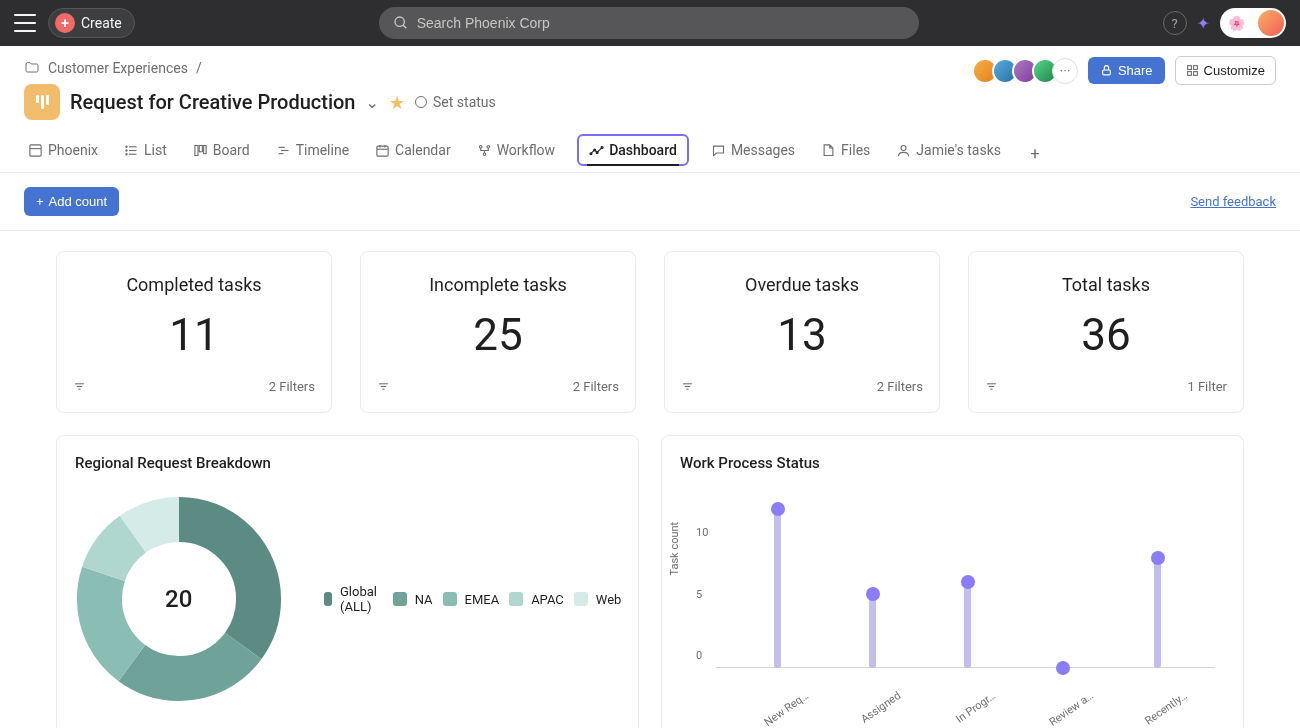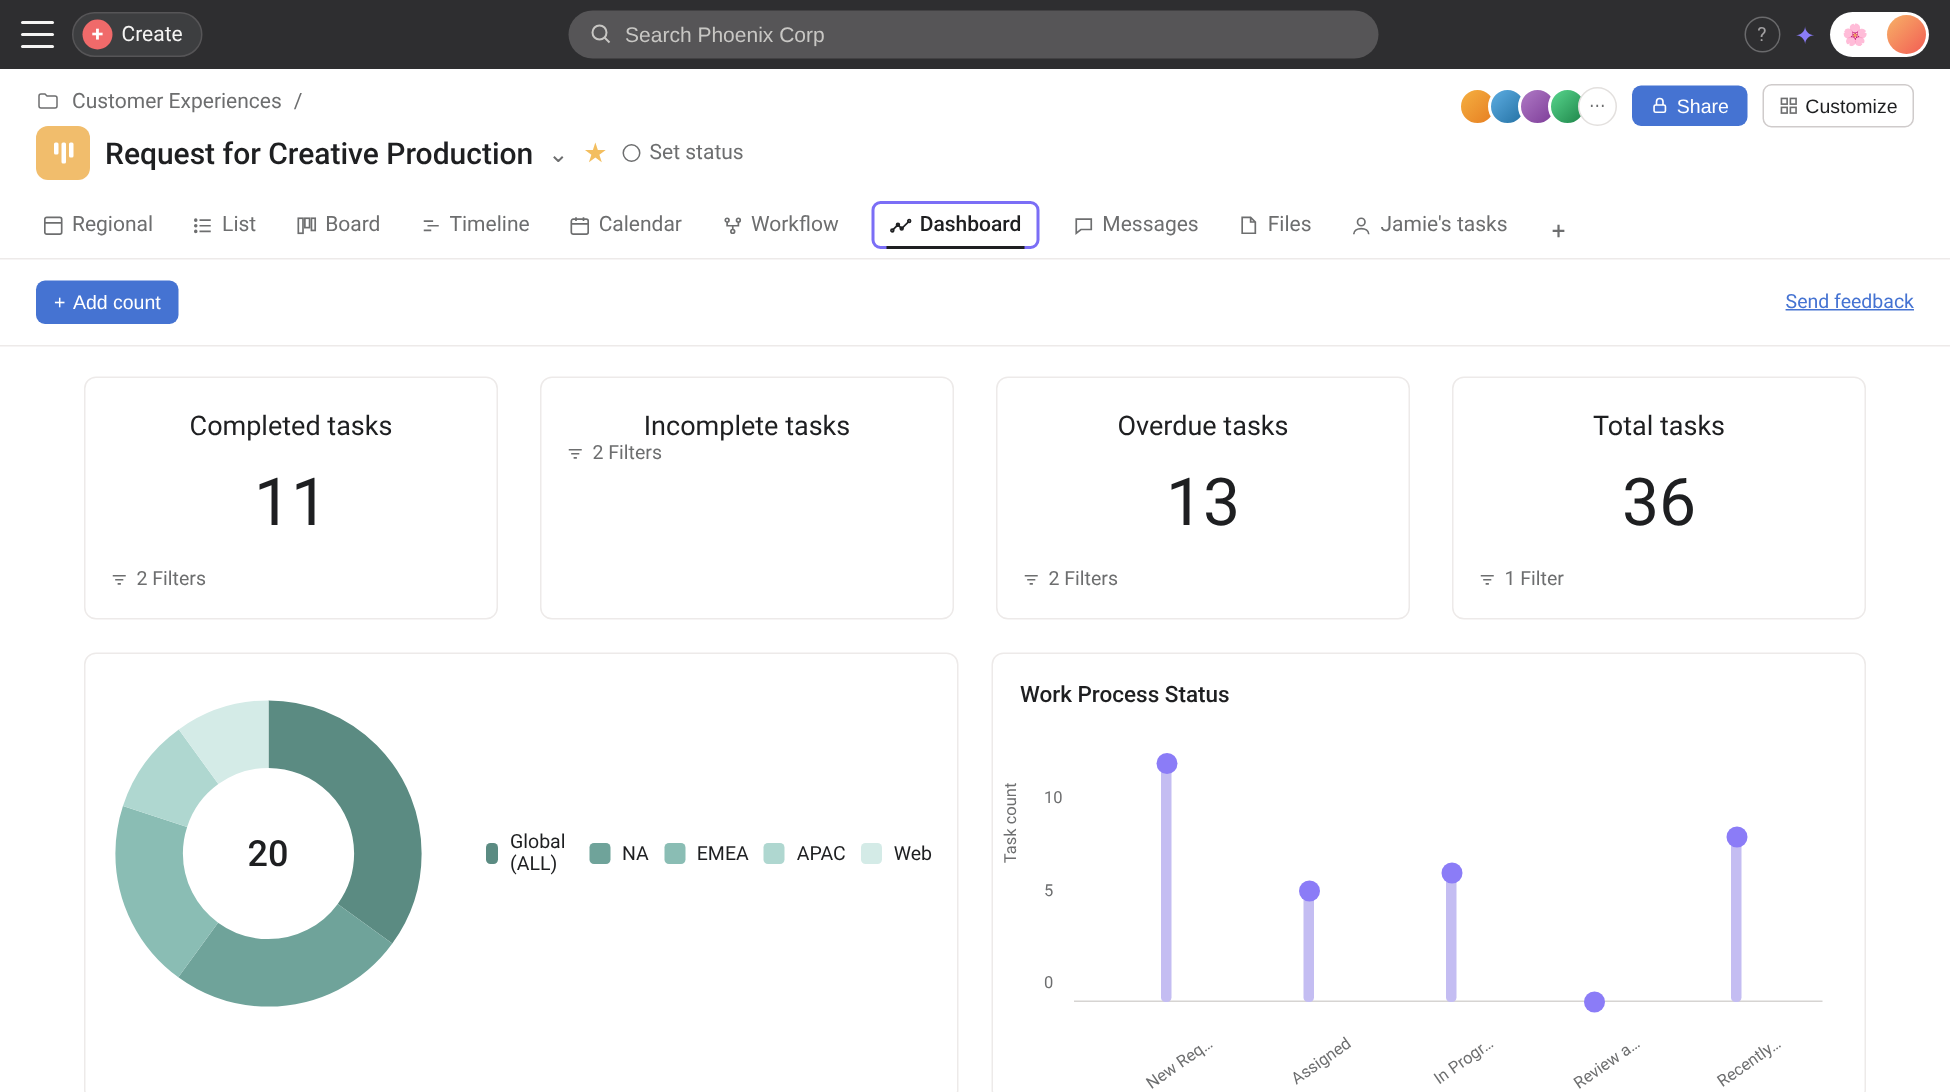--- a/index.html
+++ b/index.html
@@ -63,21 +63,21 @@
 .toolbar { display:flex; justify-content:space-between; align-items:center; padding:14px 24px; border-bottom:1px solid #edeae9; }
 .add-chart-btn { background:#4573d2; color:#fff; border:none; border-radius:6px; padding:7px 12px; font-size:13px; display:flex; align-items:center; gap:5px; cursor:pointer; }
 .feedback-link { color:#4573d2; text-decoration:underline; font-size:13px; cursor:pointer; }
 
 
 .dash { padding:20px 56px; }
 .stat-row { display:grid; grid-template-columns:repeat(4,1fr); gap:28px; }
 .stat-card { border:1px solid #edeae9; border-radius:8px; padding:22px 16px 18px; text-align:center; cursor:pointer; }
 .stat-card .label { font-size:18px; color:#1e1f21; }
 .stat-card .value { font-size:44px; font-weight:400; margin:14px 0 18px; }
-.stat-card .filters { display:flex; align-items:center; justify-content:flex-start; gap:5px; color:#6d6e6f; font-size:13px; }
+.stat-card .filters { display:flex; align-items:center; justify-content:space-between; gap:5px; color:#6d6e6f; font-size:13px; }
 .stat-card .filters svg { width:13px; height:13px; }
 
 .chart-row { display:grid; grid-template-columns:1fr 1fr; gap:22px; margin-top:22px; }
 .chart-card { border:1px solid #edeae9; border-radius:8px; padding:18px 18px 12px; position:relative; height:300px; cursor:pointer; overflow:hidden; }
 .chart-card h3 { font-size:15px; font-weight:500; margin-bottom:12px; }
 
 
 .donut-wrap { display:flex; align-items:center; justify-content:center; gap:40px; height:230px; }
 .donut { position:relative; width:210px; height:210px; }
 .donut svg { transform:rotate(-90deg); }
@@ -180,21 +180,21 @@
       <span>Set status</span>
     </div>
   </div>
 
   <div class="tabs" id="tabs">
       <div class="tab">
         <svg viewBox="0 0 24 24" fill="none" stroke="currentColor" stroke-width="1.8">
           <rect x="3" y="3" width="18" height="18" rx="2"></rect>
           <line x1="3" y1="9" x2="21" y2="9"></line>
         </svg>
-        <span>Regional</span>
+        <span>Phoenix</span>
       </div>
       <div class="tab">
         <svg viewBox="0 0 24 24" fill="none" stroke="currentColor" stroke-width="1.8">
           <line x1="8" y1="6" x2="20" y2="6"></line>
           <line x1="8" y1="12" x2="20" y2="12"></line>
           <line x1="8" y1="18" x2="20" y2="18"></line>
           <circle cx="4" cy="6" r="1"></circle>
           <circle cx="4" cy="12" r="1"></circle>
           <circle cx="4" cy="18" r="1"></circle>
         </svg>
@@ -284,20 +284,21 @@
           <svg viewBox="0 0 24 24" fill="none" stroke="#6d6e6f" stroke-width="2">
             <line x1="4" y1="7" x2="20" y2="7"></line>
             <line x1="7" y1="12" x2="17" y2="12"></line>
             <line x1="10" y1="17" x2="14" y2="17"></line>
           </svg>
           <span>2 Filters</span>
         </div>
       </div>
       <div class="stat-card">
         <div class="label">Incomplete tasks</div>
+        <div class="value">25</div>
         <div class="filters">
           <svg viewBox="0 0 24 24" fill="none" stroke="#6d6e6f" stroke-width="2">
             <line x1="4" y1="7" x2="20" y2="7"></line>
             <line x1="7" y1="12" x2="17" y2="12"></line>
             <line x1="10" y1="17" x2="14" y2="17"></line>
           </svg>
           <span>2 Filters</span>
         </div>
       </div>
       <div class="stat-card">
@@ -322,20 +323,21 @@
             <line x1="10" y1="17" x2="14" y2="17"></line>
           </svg>
           <span>1 Filter</span>
         </div>
       </div>
     </div>
 
   <div class="chart-row">
 
     <div class="chart-card">
+      <h3>Regional Request Breakdown</h3>
       <div class="donut-wrap">
         <div class="donut">
           <svg id="donut-svg" width="210" height="210" viewBox="0 0 42 42">
               <circle cx="21" cy="21" r="15.9155" fill="none" stroke="#5b8b82" stroke-width="9" stroke-dasharray="35.00001251474585 65.00002324167086" stroke-dashoffset="0"></circle>
               <circle cx="21" cy="21" r="15.9155" fill="none" stroke="#6fa39a" stroke-width="9" stroke-dasharray="25.000008939104177 75.00002681731253" stroke-dashoffset="-35.00001251474585"></circle>
               <circle cx="21" cy="21" r="15.9155" fill="none" stroke="#8abdb4" stroke-width="9" stroke-dasharray="20.00000715128334 80.00002860513337" stroke-dashoffset="-60.000021453850024"></circle>
               <circle cx="21" cy="21" r="15.9155" fill="none" stroke="#afd7d0" stroke-width="9" stroke-dasharray="10.00000357564167 90.00003218077504" stroke-dashoffset="-80.00002860513337"></circle>
               <circle cx="21" cy="21" r="15.9155" fill="none" stroke="#d4ebe7" stroke-width="9" stroke-dasharray="10.00000357564167 90.00003218077504" stroke-dashoffset="-90.00003218077504"></circle>
             </svg>
           <div class="donut-center">20</div>

